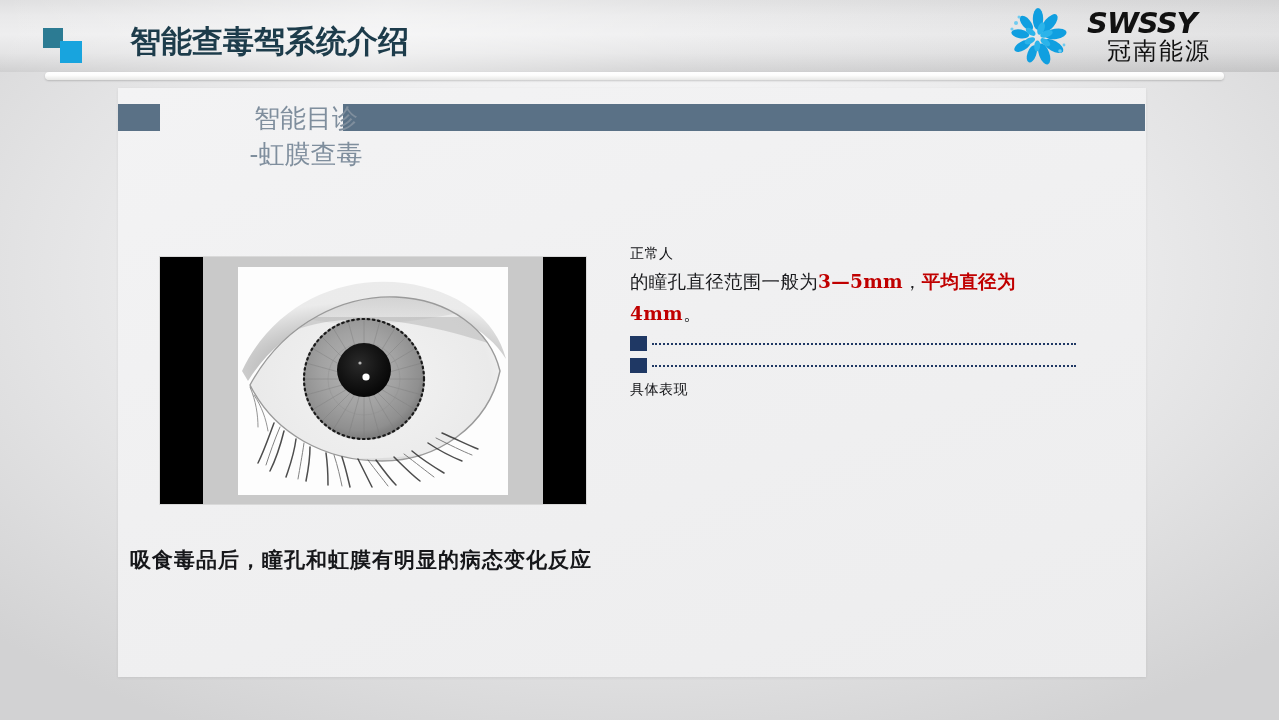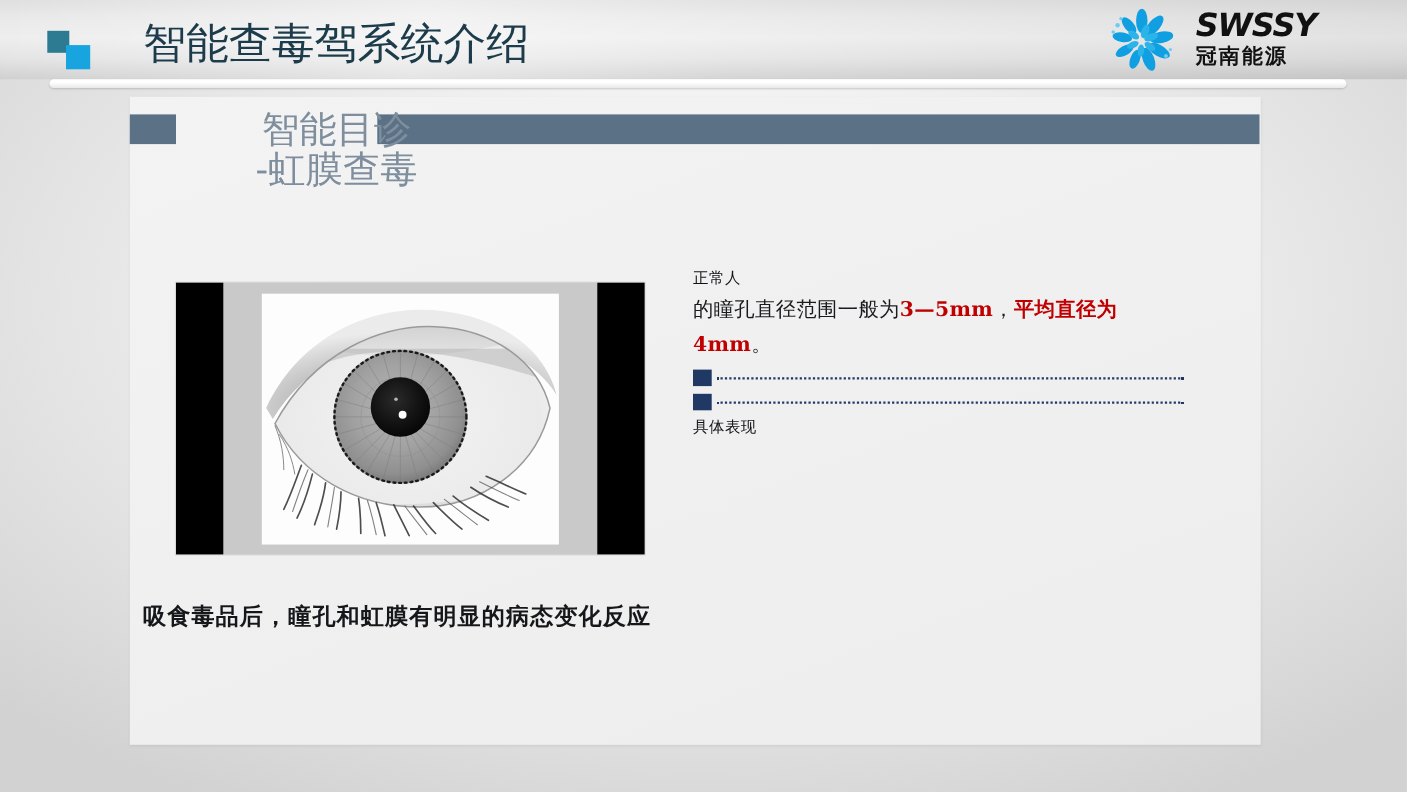--- a/index.html
+++ b/index.html
@@ -49,22 +49,22 @@
   #logo-sq-light {
     left: 60px; top: 41px;
     width: 22px; height: 22px;
     background: #18a4de;
   }
 
   #header-title {
     position: absolute;
     left: 130px; top: 20px;
     font-family: "DejaVu Sans", "Liberation Sans", sans-serif;
-    font-size: 39px;
-    font-weight: normal;
+    font-size: 31px;
+    font-weight: bold;
     color: #1d3c4b;
     letter-spacing: 0px;
     line-height: 42px;
     white-space: nowrap;
   }
 
   
   #corp-logo {
     position: absolute;
     right: 22px; top: 6px;
@@ -83,25 +83,26 @@
     font-family: "DejaVu Sans", "Liberation Sans", sans-serif;
     font-size: 29px;
     font-weight: bold;
     font-style: italic;
     letter-spacing: -1px;
     color: #111111;
     line-height: 31px;
   }
   #corp-sub {
     font-family: "DejaVu Sans", "Liberation Sans", sans-serif;
-    font-size: 19px;
-    font-weight: bold;
+    font-size: 24px;
+    font-weight: normal;
     color: #111111;
     line-height: 25px;
     letter-spacing: 2px;
+    margin-left: 20px;
   }
 
   #header-rule {
     position: absolute;
     left: 45px; top: 72px;
     width: 1179px; height: 8px;
     background: linear-gradient(180deg, #ffffff 0%, #fdfdfd 40%, #e8e8e6 100%);
     border-radius: 4px;
     box-shadow: 0 1px 2px rgba(0,0,0,0.18);
   }
@@ -126,21 +127,21 @@
     position: absolute;
     left: 343px; top: 104px;
     width: 802px; height: 27px;
     background: #5a7186;
   }
   #slide-title {
     position: absolute;
     left: 176px; top: 100px;
     width: 260px;
     font-family: "DejaVu Serif", "Liberation Serif", serif;
-    font-size: 34px;
+    font-size: 26px;
     color: #7f8e9d;
     line-height: 36px;
     text-align: center;
   }
   #slide-title .l1 { display: block; }
   #slide-title .l2 { display: block; }
 
   
   #figure {
     position: absolute;

